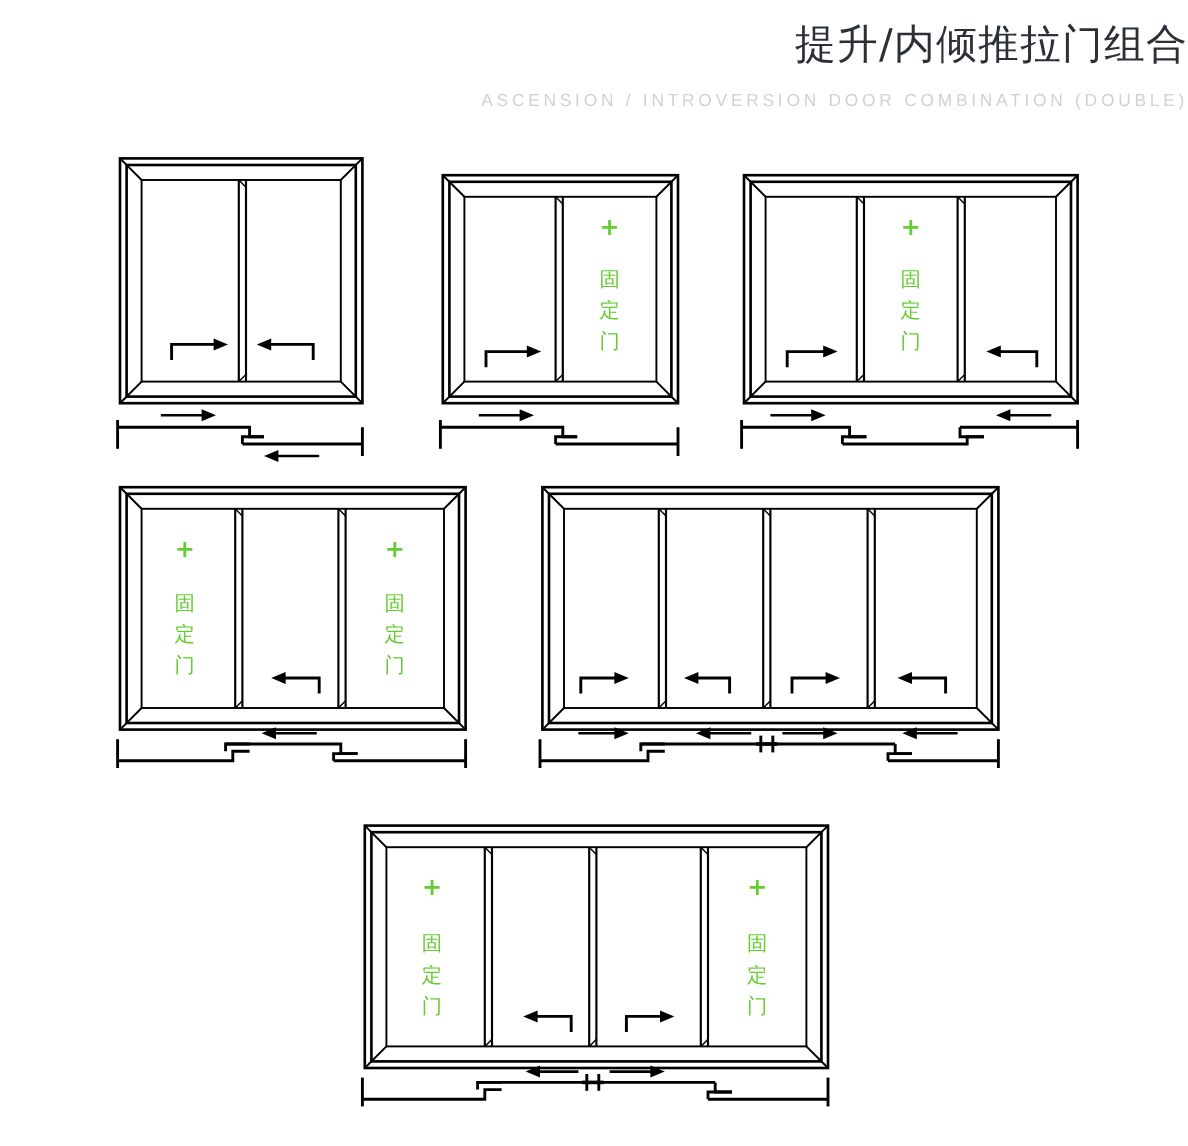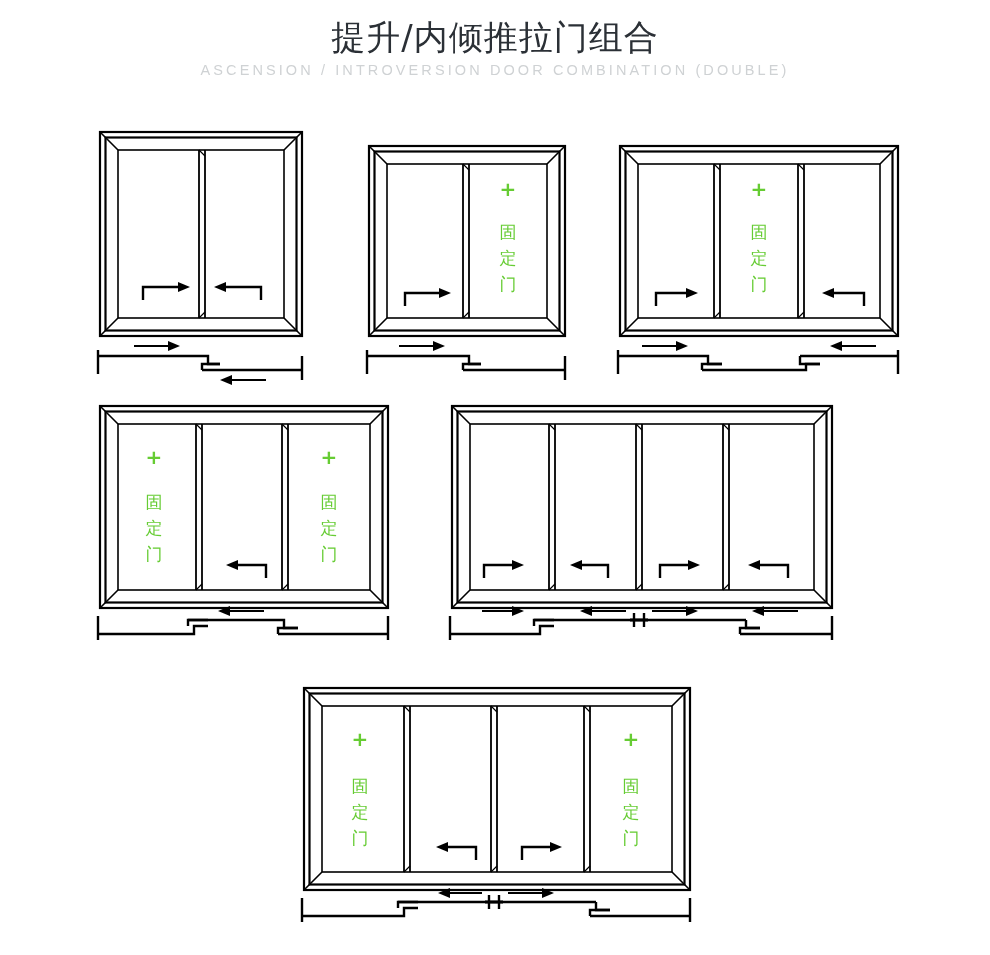--- a/index.html
+++ b/index.html
@@ -12,32 +12,32 @@
   #page {
     position: relative;
     width: 990px; height: 955px;
     background: #ffffff;
   }
 
   
   .header {
     position: absolute;
     top: 14px; left: 0; width: 990px;
-    text-align: center;
+    text-align: right;
   }
   .title-cn {
     font-size: 34px;
     font-weight: 400;
     color: #2b3036;
     letter-spacing: 1px;
     line-height: 46px;
     font-family: "DejaVu Sans", "Liberation Sans", sans-serif;
   }
   .title-en {
-    margin-top: 0;
+    margin-top: 14px;
     font-size: 14.5px;
     font-weight: 400;
     color: #cfd2d4;
     letter-spacing: 3.1px;
     line-height: 20px;
     font-family: "Liberation Sans", sans-serif;
     white-space: nowrap;
   }
 
   

